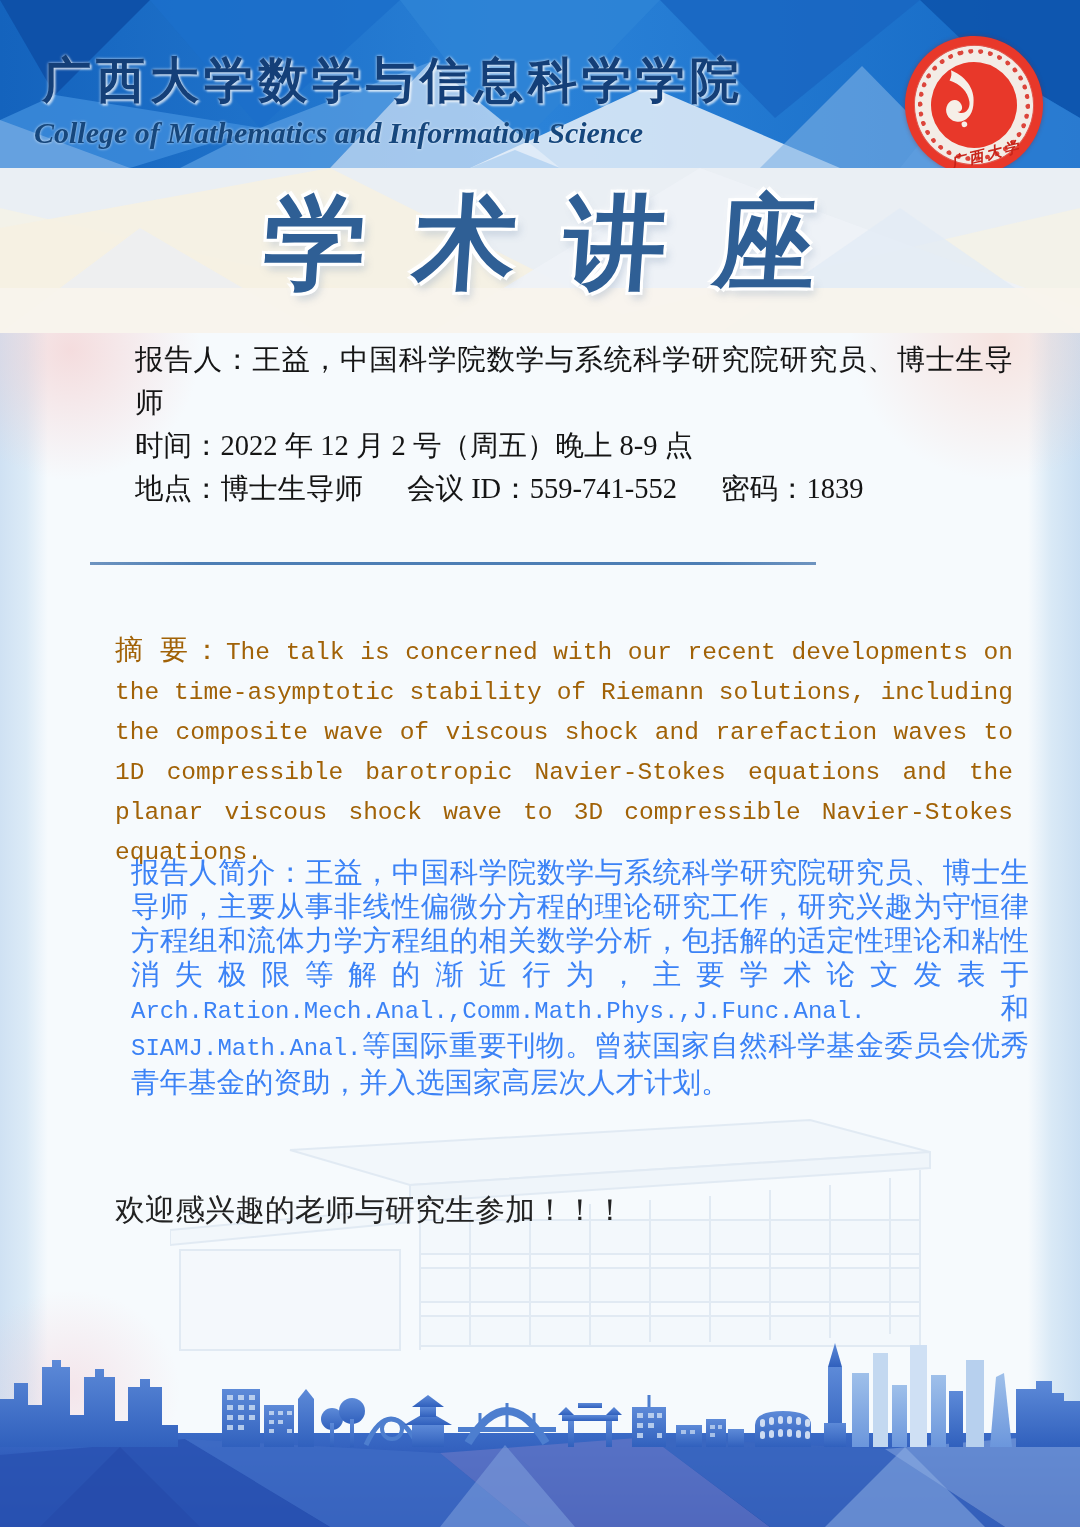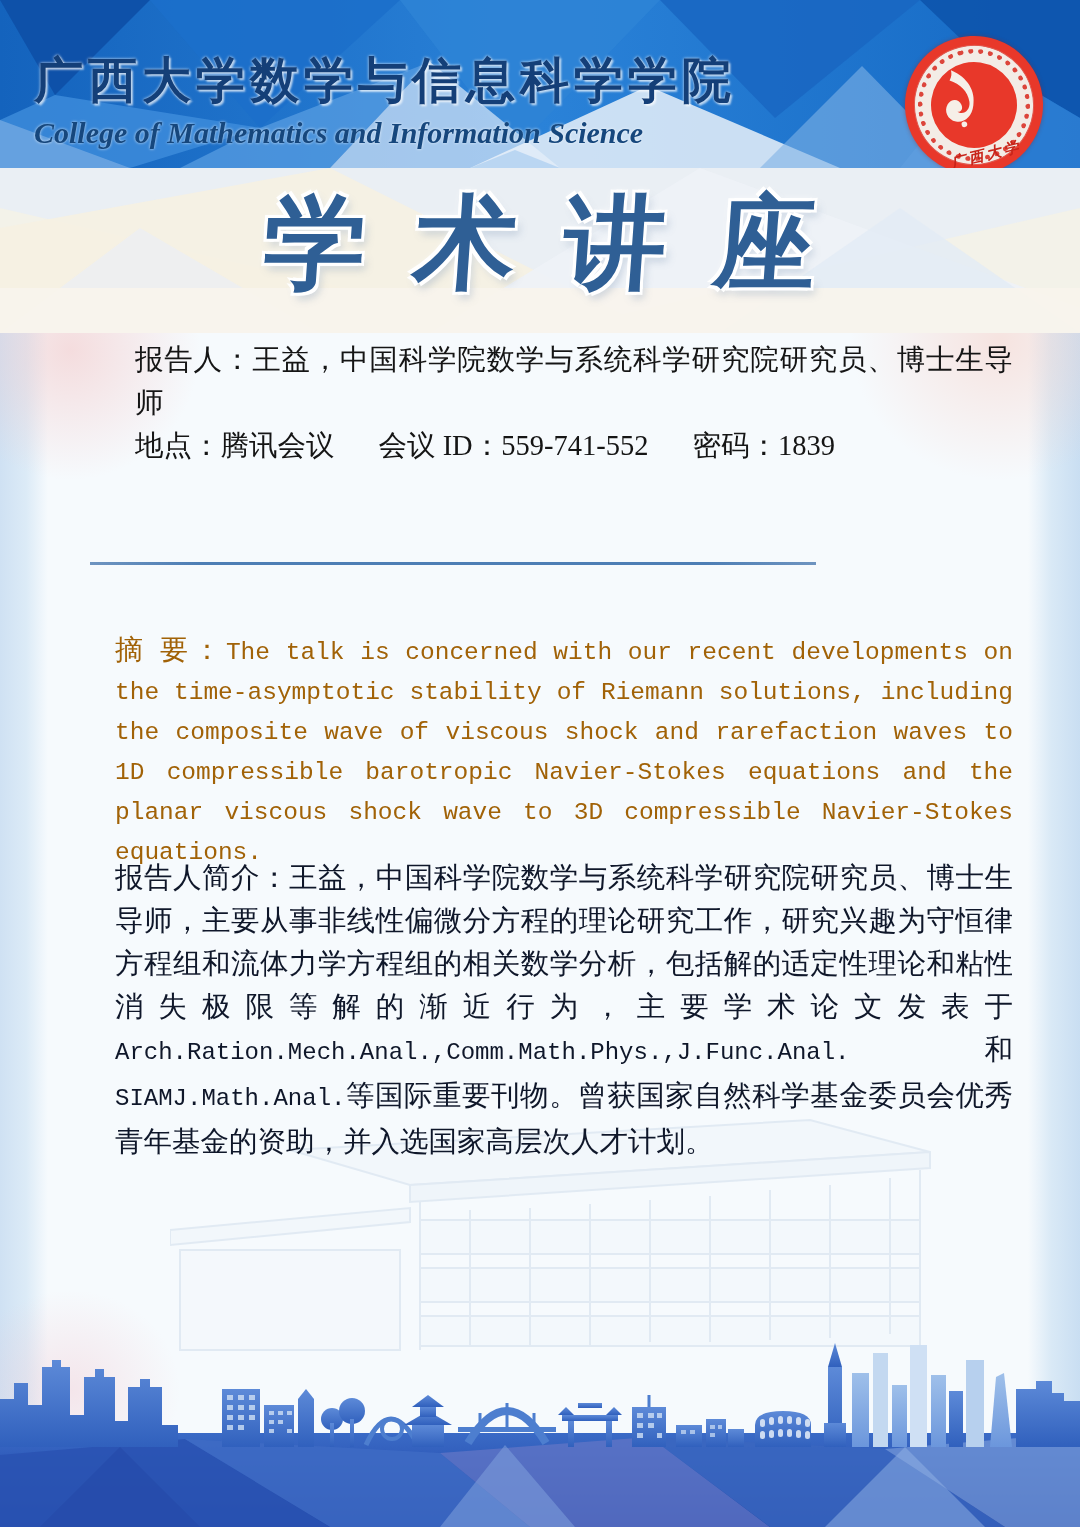--- a/index.html
+++ b/index.html
@@ -21,20 +21,21 @@
     background:radial-gradient(closest-side,rgba(240,190,200,.35),rgba(240,190,200,0));}
 
   
   .header{position:absolute;left:0;top:0;width:1080px;height:168px;}
   .header svg{position:absolute;left:0;top:0;}
   .header-text{position:absolute;left:34px;top:48px;width:760px;}
   .college-zh{
     font-size:49px;font-weight:bold;letter-spacing:5px;color:#143f78;
     text-shadow:0 0 3px rgba(255,255,255,.85), 2px 2px 2px rgba(255,255,255,.6);
     white-space:nowrap;
+    margin-left:8px;
   }
   .college-en{
     font-size:30px;font-weight:bold;color:#16477d;margin-top:2px;letter-spacing:0px;
     text-shadow:0 0 3px rgba(255,255,255,.8);white-space:nowrap;font-style:italic;
   }
   
   .seal{position:absolute;left:905px;top:36px;width:138px;height:138px;transform:rotate(-14deg);}
   .seal-outer{position:absolute;inset:0;border-radius:50%;
     background:#e8382a;box-shadow:0 0 4px rgba(150,30,20,.4);}
   .seal-inner{position:absolute;inset:9px;border-radius:50%;
@@ -70,22 +71,22 @@
     background:linear-gradient(90deg,#6e94c0,#4d7eb5 15%,#4d7eb5 85%,#6e94c0);}
 
   .abstract-block{
     position:absolute;left:0;top:292px;width:898px;
     font-family:"Liberation Mono","DejaVu Sans Mono",monospace;
     font-size:24.5px;line-height:40px;text-align:justify;color:#a16207;
   }
   .abstract-label{font-family:"Liberation Serif",serif;font-size:28px;letter-spacing:4px;}
 
   .bio-block{
-    position:absolute;left:0;top:518px;width:898px;
-    font-size:28.5px;line-height:43px;text-align:justify;color:#0f172a;
+    position:absolute;left:16px;top:518px;width:898px;
+    font-size:28.5px;line-height:34px;text-align:justify;color:#3b82f6;
   }
   .bio-latin{font-family:"Liberation Mono","DejaVu Sans Mono",monospace;font-size:24px;}
 
   .welcome-line{position:absolute;left:0;top:852px;font-size:30px;color:#222;white-space:nowrap;}
 
   
   .watermark{position:absolute;left:170px;top:1090px;width:820px;height:300px;opacity:.16;}
 
   
   .footer{position:absolute;left:0;bottom:0;width:1080px;height:200px;}
@@ -177,29 +178,31 @@
         <polygon points="0,140 240,118 240,132 0,155" fill="#dfe9f4"></polygon>
         <rect x="10" y="160" width="220" height="100" fill="#eaf1f8"></rect>
       </g>
     </g>
   </svg>
 
   <div class="content">
 
     <div class="info-block">
       <p class="info-line"><span>报告人：</span><span>王益，中国科学院数学与系统科学研究院研究员、博士生导师</span></p>
-      <p class="info-line"><span>地点：</span><span>腾讯会议</span><span class="gap2"></span><span>会议 ID：</span><span>559-741-552</span><span class="gap2"></span><span>密码：</span><span>1839</span></p>
+      <p class="info-line"><span>时间：</span><span>2022 年 12 月 2 号（周五）晚上 8-9 点</span></p>
+      <p class="info-line"><span>地点：</span><span>博士生导师</span><span class="gap2"></span><span>会议 ID：</span><span>559-741-552</span><span class="gap2"></span><span>密码：</span><span>1839</span></p>
     </div>
 
     <div class="divider"></div>
 
     <div class="abstract-block"><span class="abstract-label">摘 要：</span><span>The talk is concerned with our recent developments on the time-asymptotic stability of Riemann solutions, including the composite wave of viscous shock and rarefaction waves to 1D compressible barotropic Navier-Stokes equations and the planar viscous shock wave to 3D compressible Navier-Stokes equations.</span></div>
 
     <div class="bio-block"><span>报告人简介：</span><span>王益，中国科学院数学与系统科学研究院研究员、博士生导师，主要从事非线性偏微分方程的理论研究工作，研究兴趣为守恒律方程组和流体力学方程组的相关数学分析，包括解的适定性理论和粘性消失极限等解的渐近行为，主要学术论文发表于 </span><span class="bio-latin">Arch.Ration.Mech.Anal.,Comm.Math.Phys.,J.Func.Anal.</span><span> 和 </span><span class="bio-latin">SIAMJ.Math.Anal.</span><span>等国际重要刊物。曾获国家自然科学基金委员会优秀青年基金的资助，并入选国家高层次人才计划。</span></div>
 
+    <div class="welcome-line">欢迎感兴趣的老师与研究生参加！！！</div>
   </div>
 
   <svg class="footer" viewBox="0 0 1080 200">
     <defs>
       <linearGradient id="fbase" x1="0" y1="0" x2="0" y2="1">
         <stop offset="0" stop-color="#3a6ac6"></stop>
           <stop offset="1" stop-color="#16399c"></stop>
       </linearGradient>
       <linearGradient id="fsky" x1="0" y1="0" x2="0" y2="1">
         <stop offset="0" stop-color="#5d8ad8"></stop>

